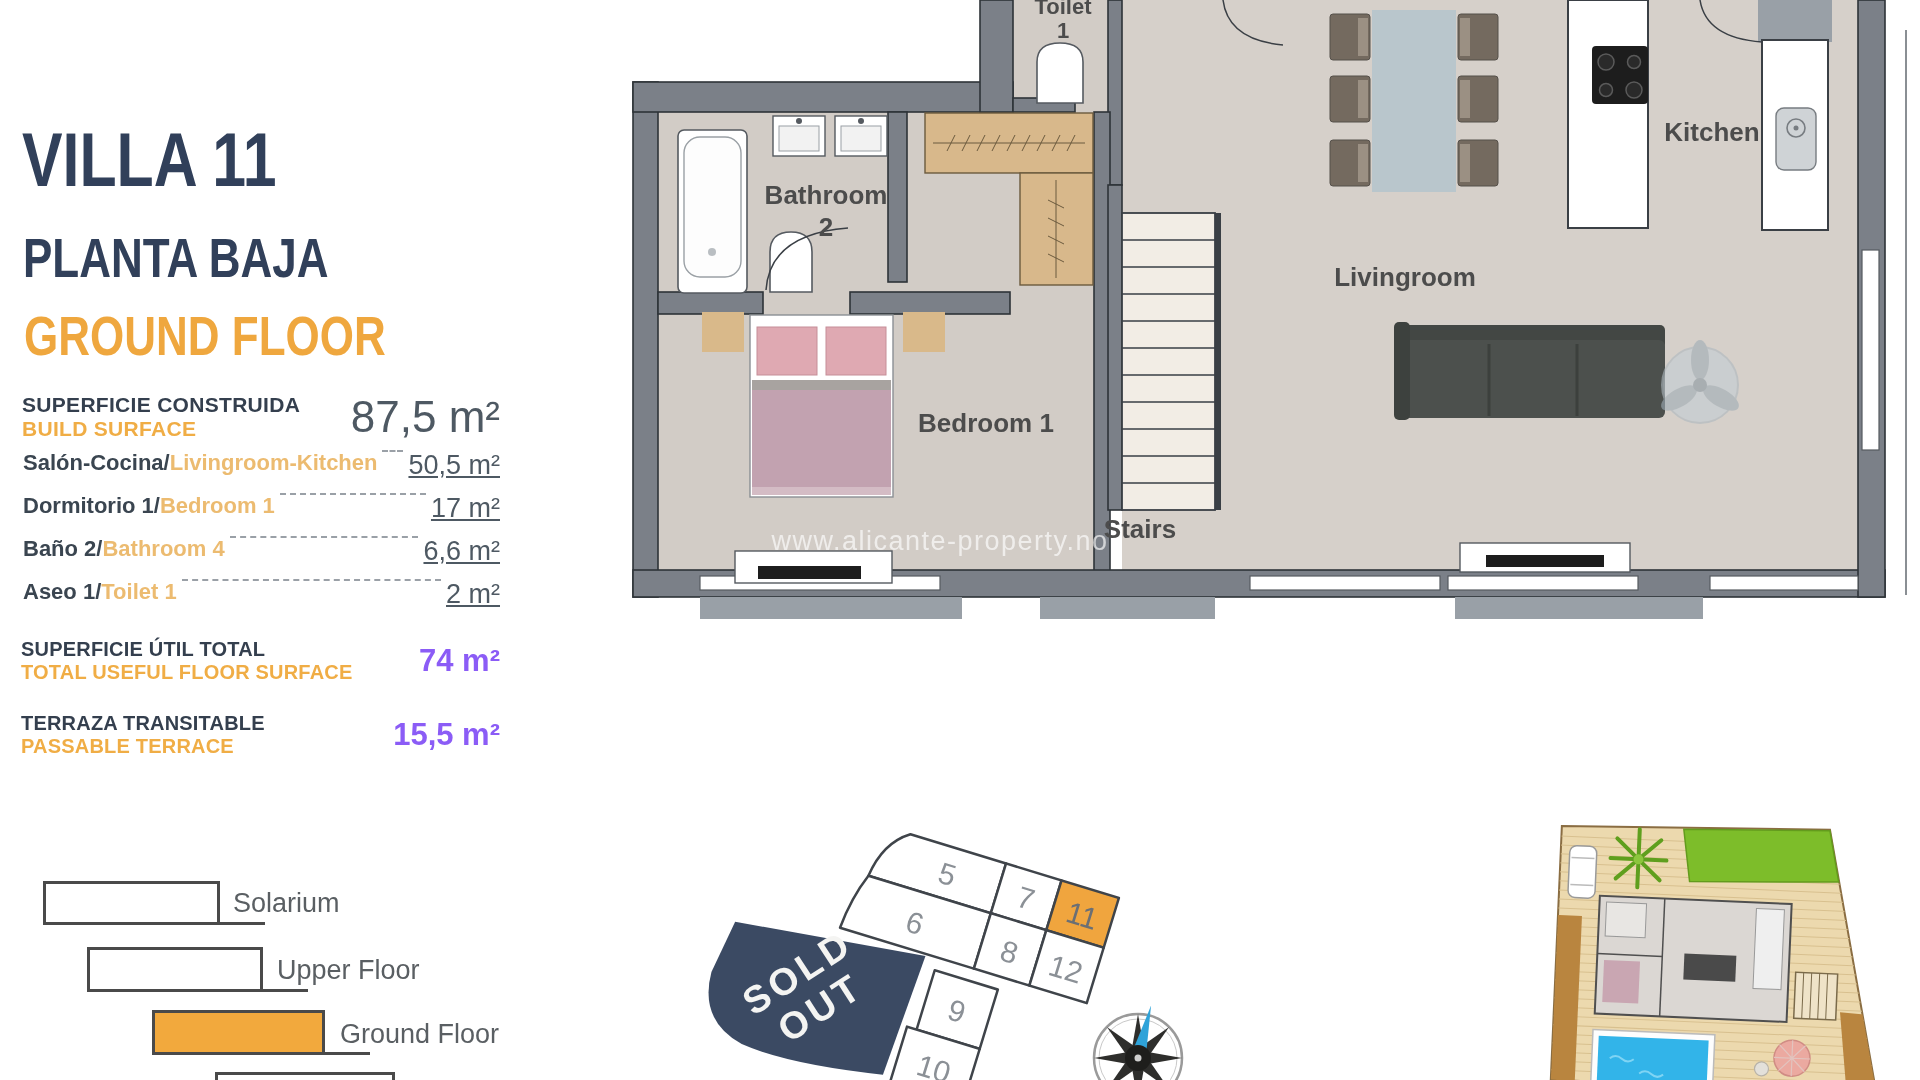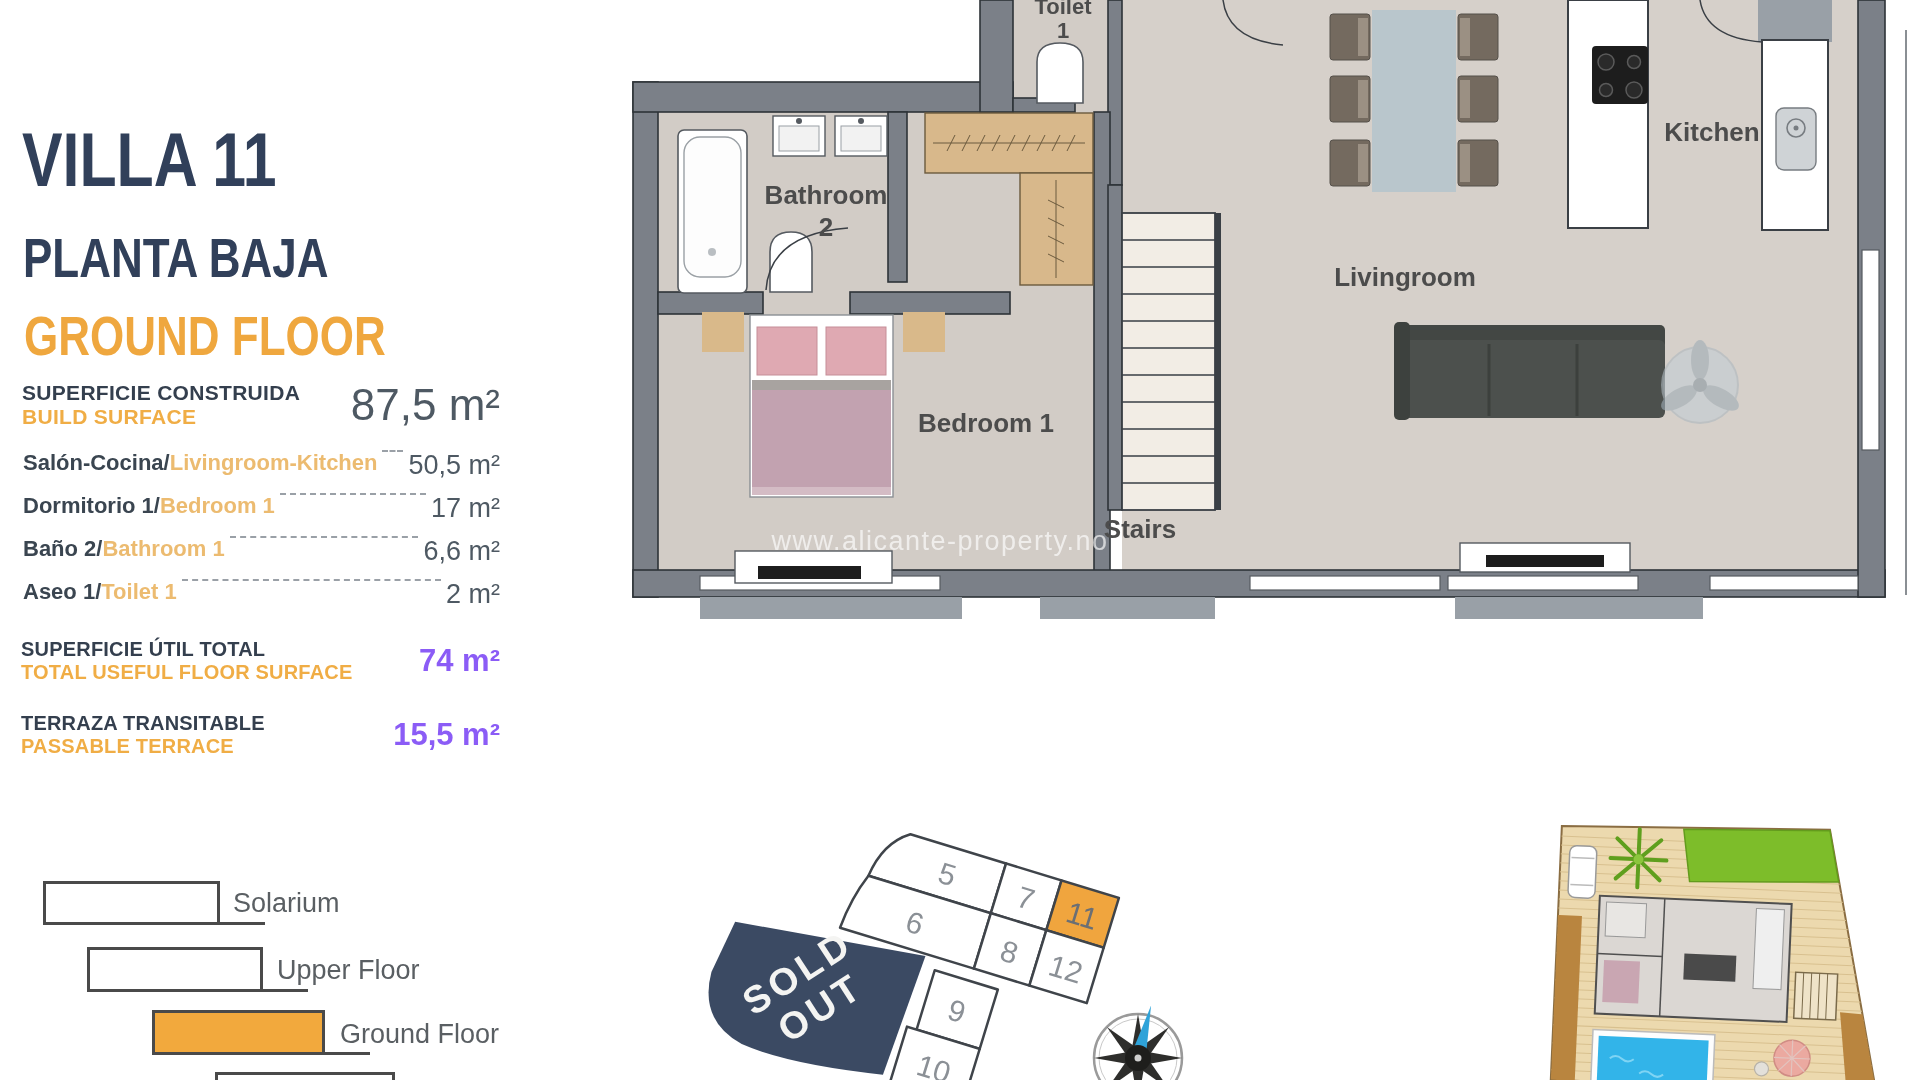--- a/index.html
+++ b/index.html
@@ -12,38 +12,38 @@
   .cap1{font-size:21px;font-weight:800;color:#343f4e;letter-spacing:.3px;}
   .cap2{font-size:21px;font-weight:800;color:#f0ad45;letter-spacing:.3px;}
   .capS1{font-size:20px;font-weight:800;color:#343f4e;letter-spacing:.2px;}
   .capS2{font-size:20px;font-weight:800;color:#f0ad45;letter-spacing:.2px;}
   .bigval{font-size:44px;color:#4e5963;font-weight:400;white-space:nowrap;}
   .boldval{font-size:31px;color:#8b5cf6;font-weight:800;white-space:nowrap;}
   .roomrow{display:flex;align-items:flex-start;height:43px;}
   .res{font-size:22px;font-weight:600;color:#3a4550;white-space:nowrap;}
   .ren{font-size:22px;font-weight:600;color:#ecbb70;white-space:nowrap;}
   .leader{flex:1;border-bottom:2px dashed #9aa0a7;margin:0 5px 7px 5px;min-width:20px;}
-  .rval{font-size:27px;color:#4e5963;white-space:nowrap;}
+  .rval{font-size:27px;color:#4e5963;white-space:nowrap;text-decoration:underline;}
   .flexrow{display:flex;align-items:center;}
   .lgbox{position:absolute;background:#fff;border:3px solid #4a4a4a;box-sizing:border-box;}
   .lgline{position:absolute;height:3px;background:#4a4a4a;}
   .lglabel{position:absolute;font-size:27px;color:#5a5f63;white-space:nowrap;}
   svg text{font-family:"Liberation Sans",sans-serif;}
 </style>
 </head>
 <body>
 
 <div id="stage">
 
   <div class="abs" style="left:0;top:0;width:510px;height:860px;padding-left:32px;">
     <div class="abs hd navy" style="left:22px;top:122px;font-size:76px;">VILLA 11</div>
     <div class="abs hd navy" style="left:23px;top:231px;font-size:55px;">PLANTA BAJA</div>
     <div class="abs hd orange" style="left:24px;top:309px;font-size:55px;">GROUND FLOOR</div>
 
-    <div class="abs flexrow" style="left:22px;top:380px;width:478px;">
+    <div class="abs flexrow" style="left:22px;top:392px;width:478px;">
       <div>
         <div class="cap1">SUPERFICIE CONSTRUIDA</div>
         <div class="cap2">BUILD SURFACE</div>
       </div>
       <div class="bigval" style="margin-left:auto;">87,5 m²</div>
     </div>
 
     <div class="abs" style="left:23px;top:450px;width:477px;">
       <div class="roomrow">
         <span class="res">Salón-Cocina</span>
@@ -55,21 +55,21 @@
       <div class="roomrow">
         <span class="res">Dormitorio 1</span>
         <span class="res"> / </span>
         <span class="ren">Bedroom 1</span>
         <span class="leader"></span>
         <span class="rval">17 m²</span>
       </div>
       <div class="roomrow">
         <span class="res">Baño 2</span>
         <span class="res"> / </span>
-        <span class="ren">Bathroom 1</span>
+        <span class="ren">Bathroom 4</span>
         <span class="leader"></span>
         <span class="rval">6,6 m²</span>
       </div>
       <div class="roomrow">
         <span class="res">Aseo 1</span>
         <span class="res"> / </span>
         <span class="ren">Toilet 1</span>
         <span class="leader"></span>
         <span class="rval">2 m²</span>
       </div>

